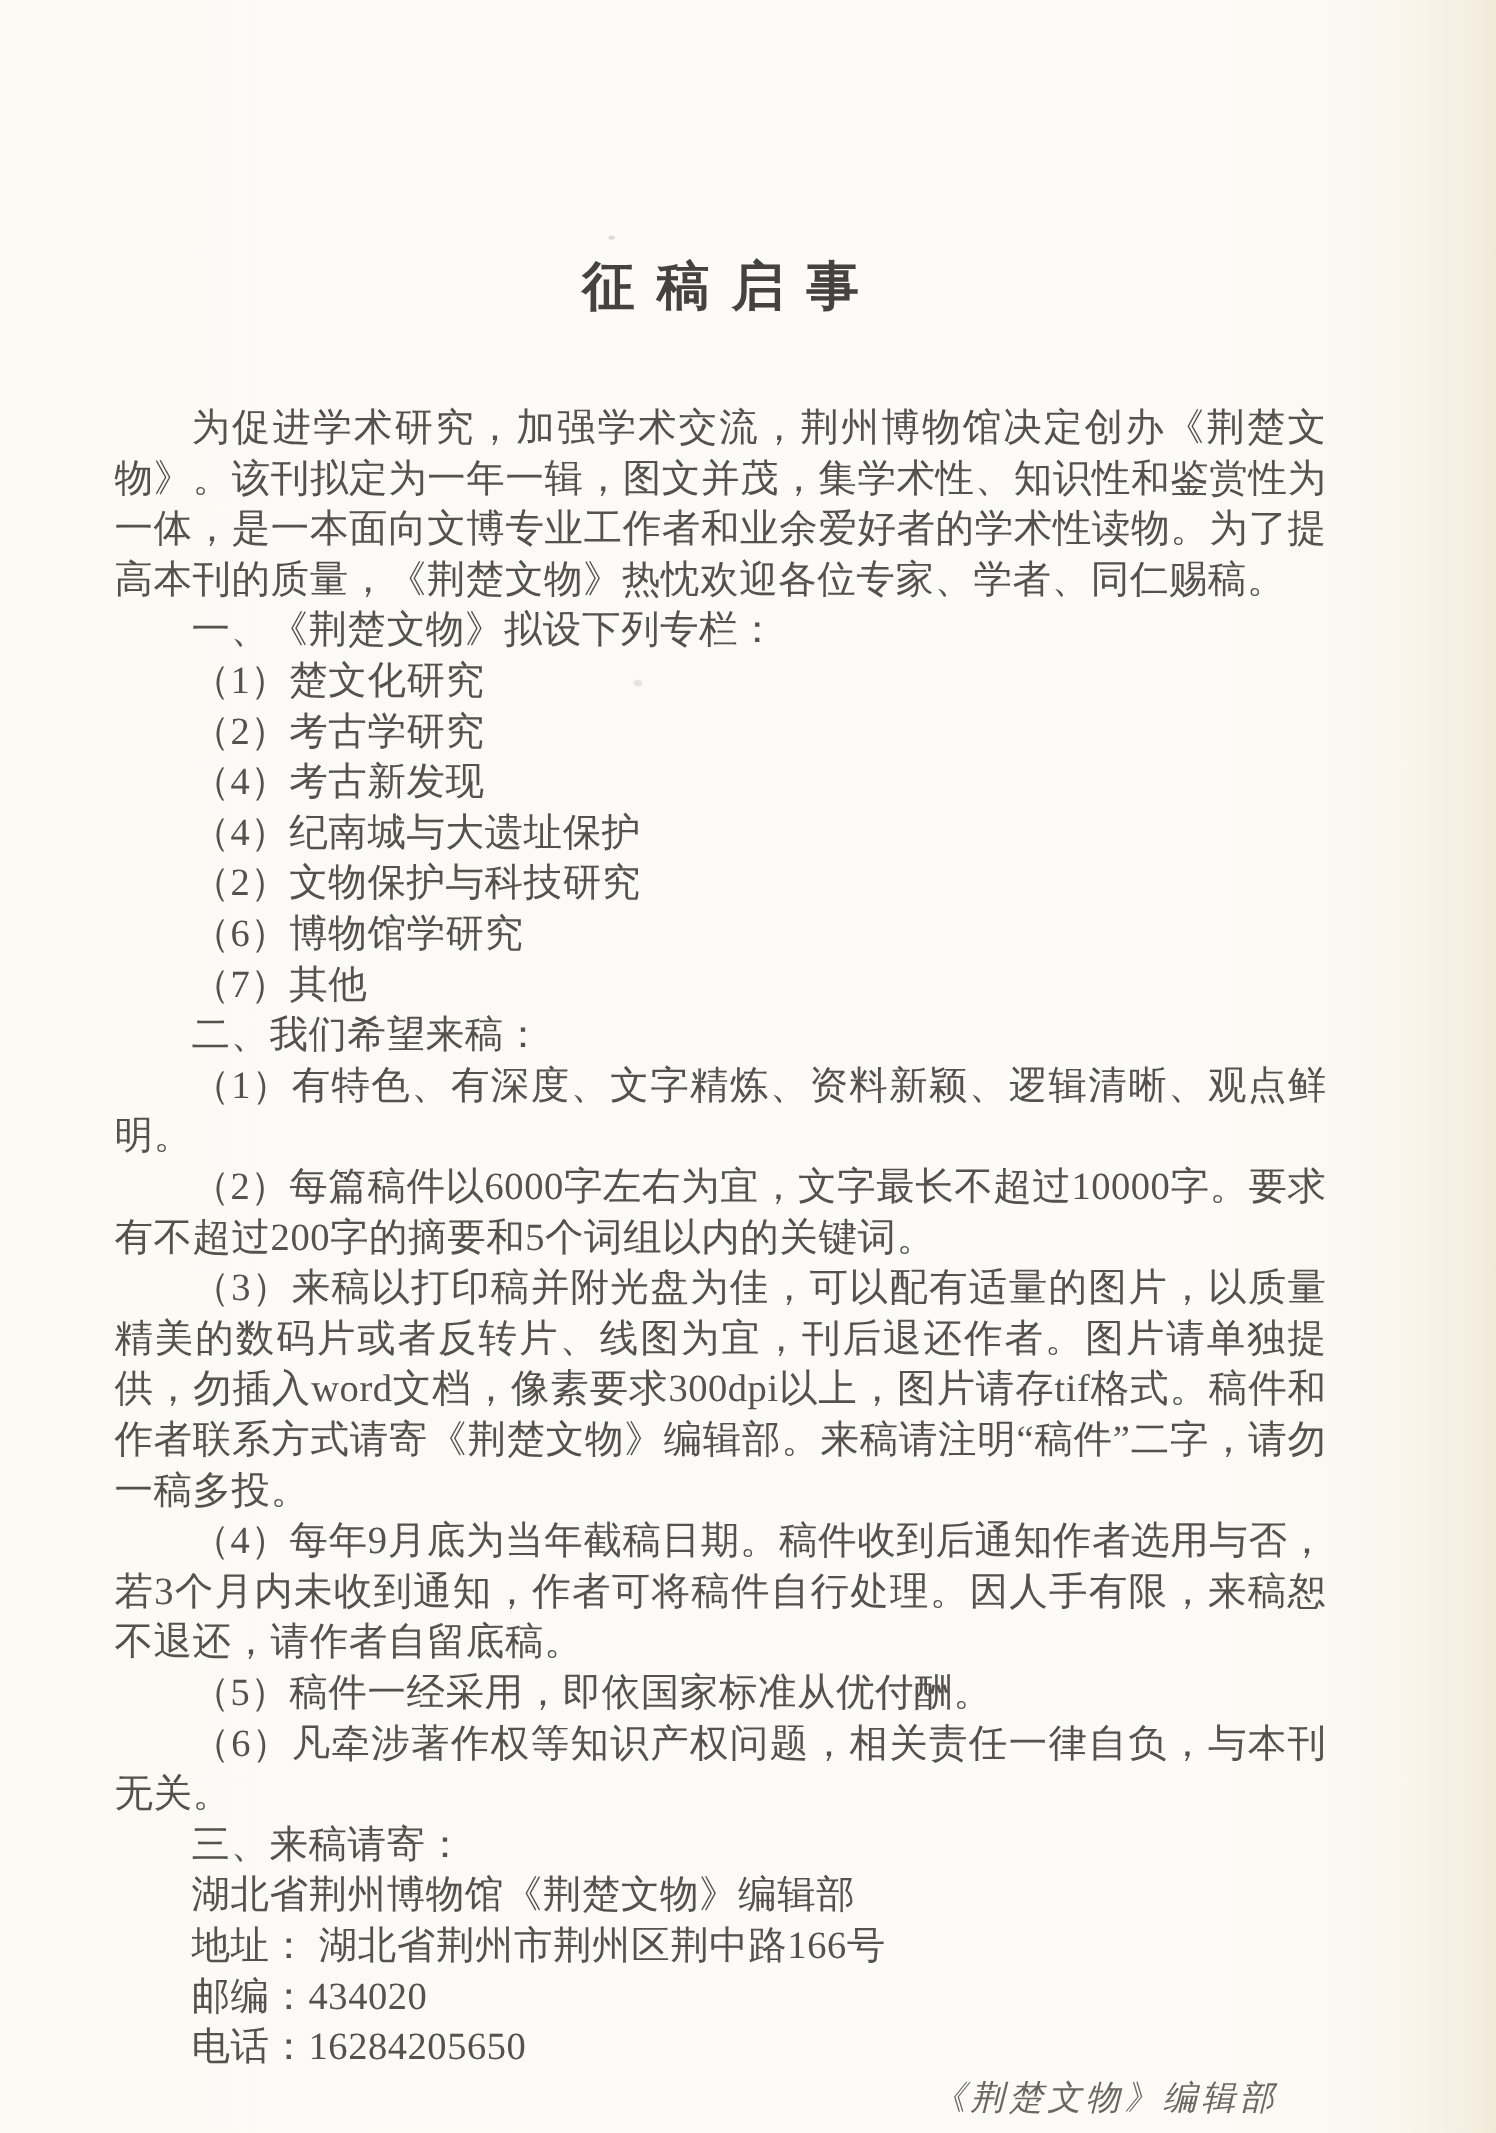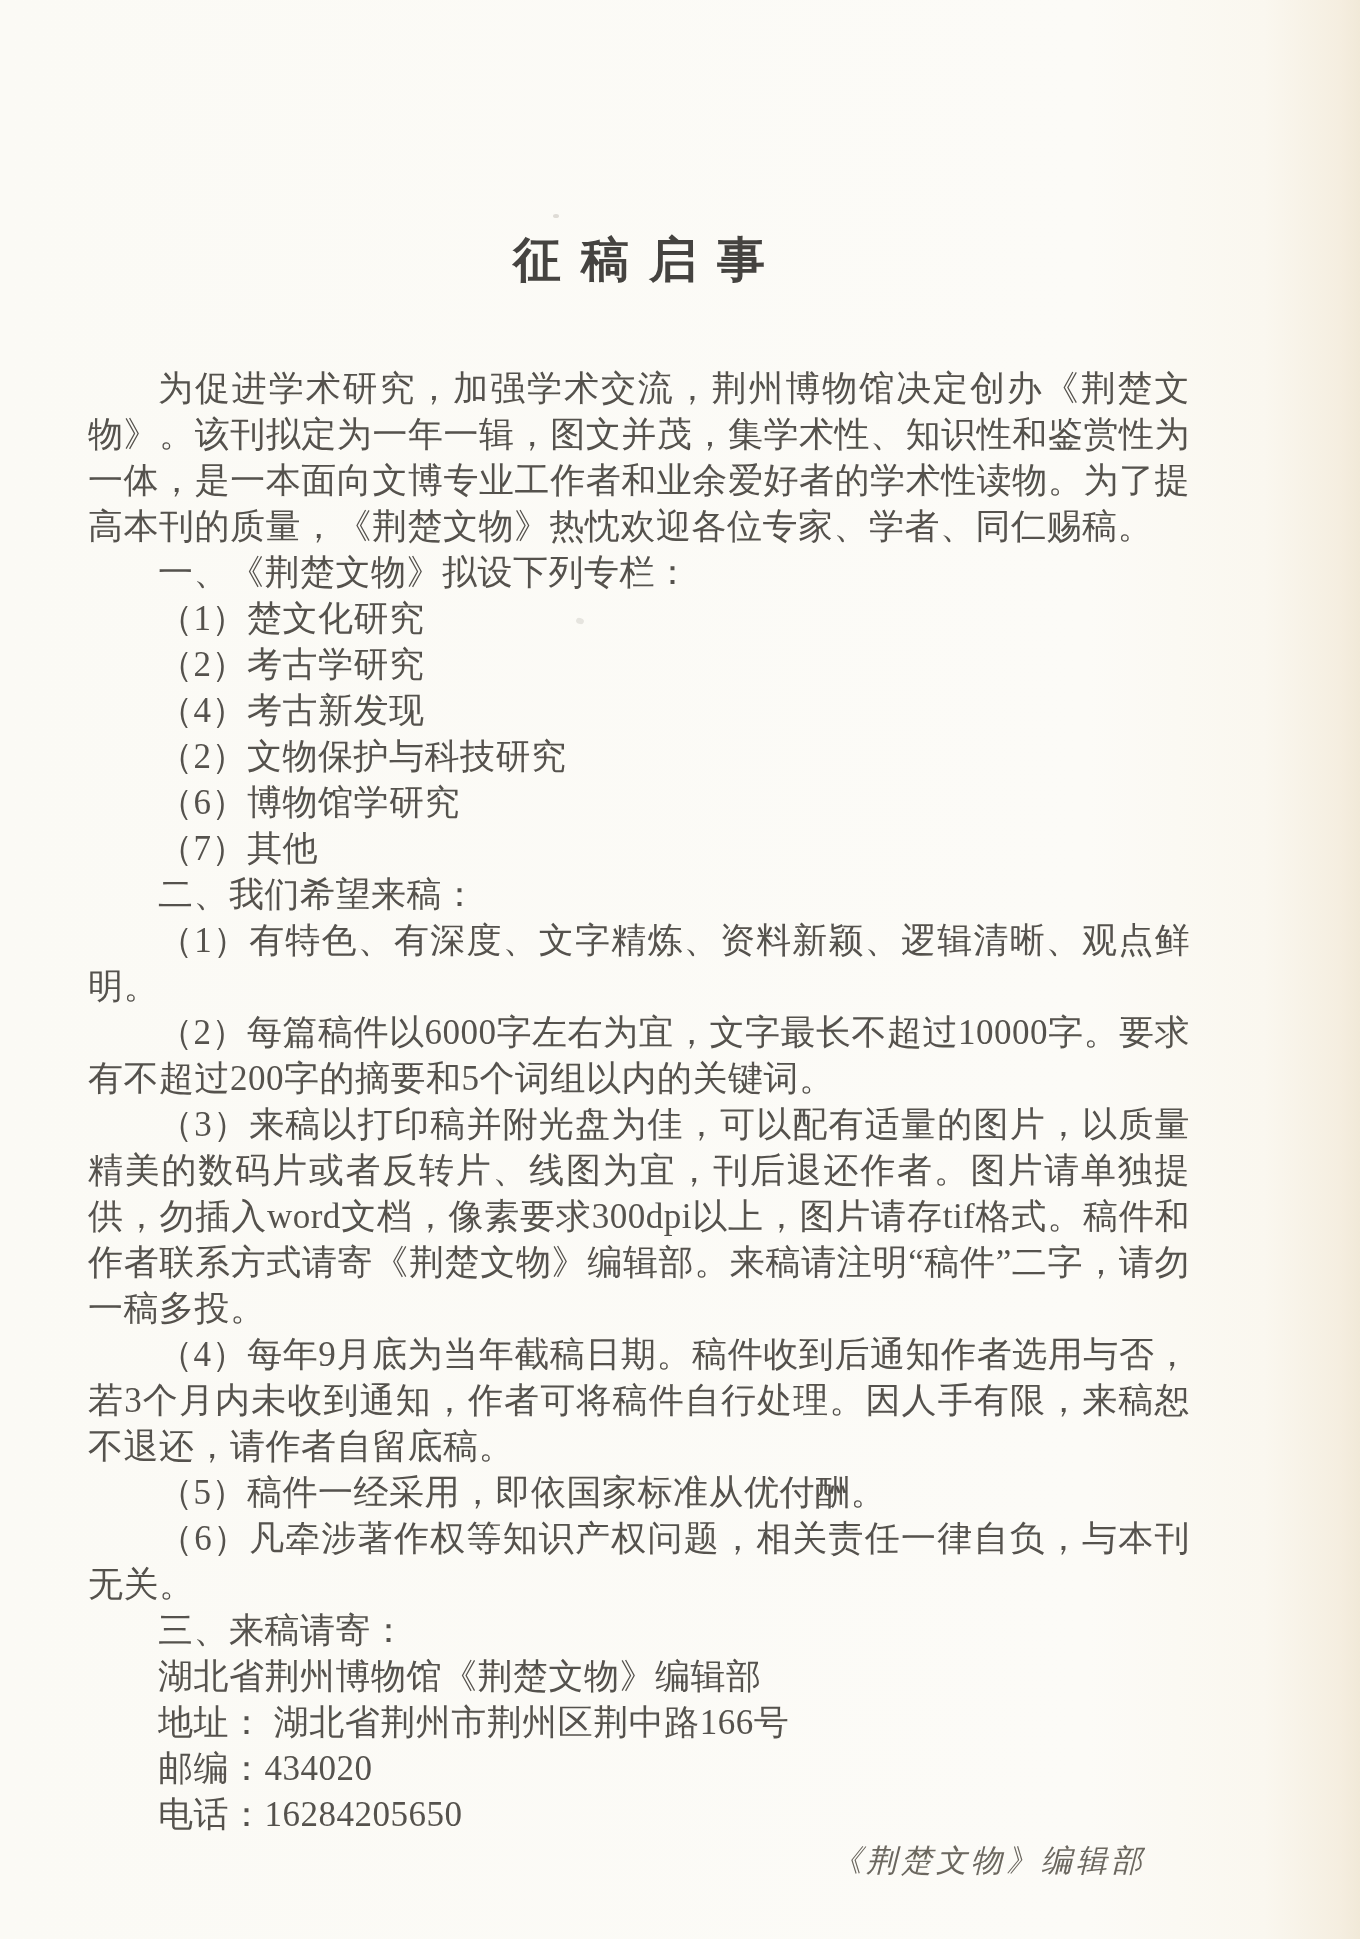--- a/index.html
+++ b/index.html
@@ -19,21 +19,21 @@
         #fcfbf7 80%,
         #faf7ef 93%,
         #f5eee0 98.5%,
         #f1e9d8 100%),
       #fcfbf7;
     font-family: "Liberation Serif", "DejaVu Serif", serif;
     color: #53504b;
   }
   .content {
     position: absolute;
-    left: 88px;
+    left: 104px;
     top: 0;
     width: 1102px;
   }
   .doc-title {
     margin: 228px 0 74px 0;
     font-size: 48px;
     font-weight: 700;
     letter-spacing: 20px;
     text-indent: 20px; 
     text-align: center;
@@ -75,20 +75,21 @@
 
   <div class="content">
     <h1 class="doc-title">征稿启事</h1>
 
     <div class="body-text">
       <p>为促进学术研究，加强学术交流，荆州博物馆决定创办《荆楚文物》。该刊拟定为一年一辑，图文并茂，集学术性、知识性和鉴赏性为一体，是一本面向文博专业工作者和业余爱好者的学术性读物。为了提高本刊的质量，《荆楚文物》热忱欢迎各位专家、学者、同仁赐稿。</p>
       <p>一、《荆楚文物》拟设下列专栏：</p>
       <p>（1）楚文化研究</p>
       <p>（2）考古学研究</p>
       <p>（4）考古新发现</p>
+      <p>（4）纪南城与大遗址保护</p>
       <p>（2）文物保护与科技研究</p>
       <p>（6）博物馆学研究</p>
       <p>（7）其他</p>
       <p>二、我们希望来稿：</p>
       <p>（1）有特色、有深度、文字精炼、资料新颖、逻辑清晰、观点鲜明。</p>
       <p>（2）每篇稿件以6000字左右为宜，文字最长不超过10000字。要求有不超过200字的摘要和5个词组以内的关键词。</p>
       <p>（3）来稿以打印稿并附光盘为佳，可以配有适量的图片，以质量精美的数码片或者反转片、线图为宜，刊后退还作者。图片请单独提供，勿插入word文档，像素要求300dpi以上，图片请存tif格式。稿件和作者联系方式请寄《荆楚文物》编辑部。来稿请注明“稿件”二字，请勿一稿多投。</p>
       <p>（4）每年9月底为当年截稿日期。稿件收到后通知作者选用与否，若3个月内未收到通知，作者可将稿件自行处理。因人手有限，来稿恕不退还，请作者自留底稿。</p>
       <p>（5）稿件一经采用，即依国家标准从优付酬。</p>
       <p>（6）凡牵涉著作权等知识产权问题，相关责任一律自负，与本刊无关。</p>

